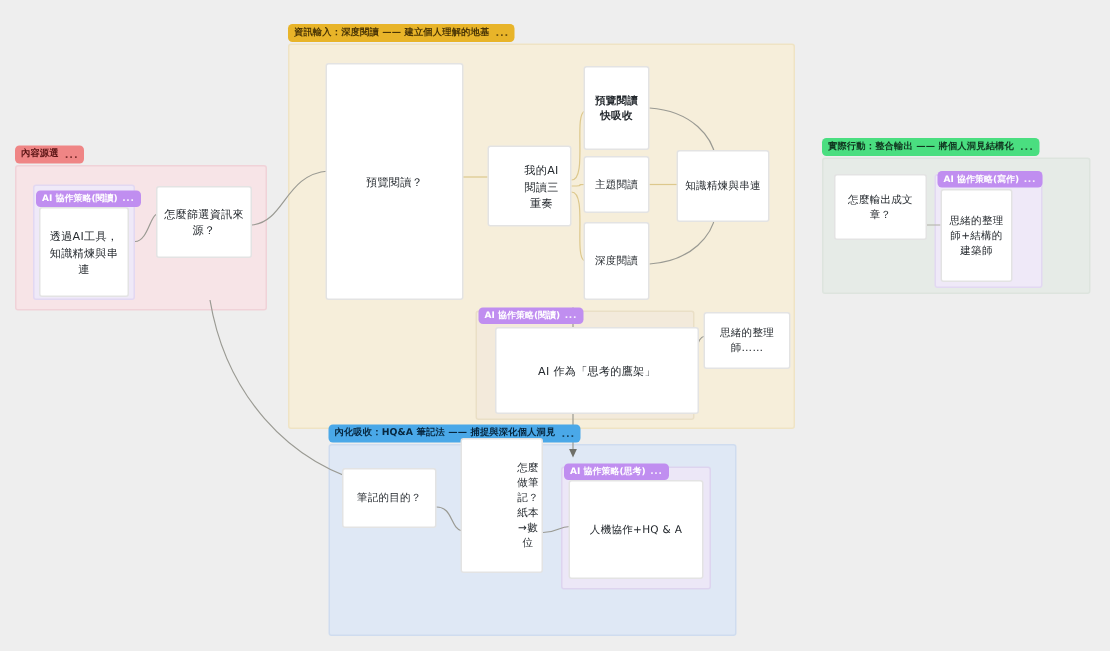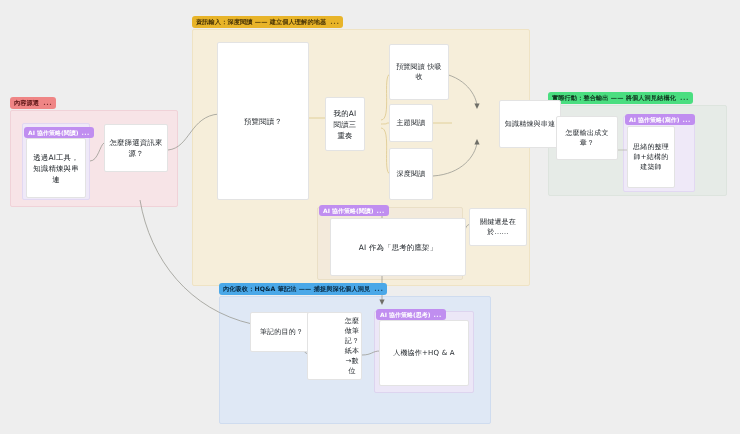--- a/index.html
+++ b/index.html
@@ -204,28 +204,28 @@
 
   <div class="tag" style="left:376px; top:309px;">
     <span>AI 協作策略(思考)</span>
     <span class="dots">...</span>
   </div>
 
   <div class="card" style="left:26px; top:138px; width:60px; height:60px;">透過AI工具，知識精煉與串連</div>
   <div class="card" style="left:104px; top:124px; width:64px; height:48px;text-align:center;">怎麼篩選資訊來源？</div>
 
   <div class="card" style="left:217px; top:42px; width:92px; height:158px;">預覽閱讀？</div>
-  <div class="card" style="left:325px; top:97px; width:40px; height:54px;">我的AI閱讀三重奏</div>
-  <div class="card small" style="left:389px; top:44px; width:60px; height:56px;">預覽閱讀 快吸收</div>
+  <div class="card" style="left:325px; top:97px; width:56px; height:54px;padding-left:20px;">我的AI閱讀三重奏</div>
+  <div class="card small" style="left:389px; top:44px; width:44px; height:56px;font-weight:bold;">預覽閱讀 快吸收</div>
   <div class="card small" style="left:389px; top:104px; width:44px; height:38px;text-align:center;">主題閱讀</div>
   <div class="card small" style="left:389px; top:148px; width:44px; height:52px;">深度閱讀</div>
-  <div class="card small" style="left:451px; top:100px; width:62px; height:48px;margin-left:48px;">知識精煉與串連</div>
+  <div class="card small" style="left:451px; top:100px; width:62px; height:48px;">知識精煉與串連</div>
   <div class="card" style="left:330px; top:218px; width:136px; height:58px;">AI 作為「思考的鷹架」</div>
-  <div class="card small" style="left:469px; top:208px; width:58px; height:38px;">關鍵還是在於……</div>
+  <div class="card small" style="left:469px; top:208px; width:58px; height:38px;">思緒的整理師……</div>
 
   <div class="card small" style="left:556px; top:116px; width:62px; height:44px;">怎麼輸出成文章？</div>
   <div class="card small" style="left:627px; top:126px; width:48px; height:62px;">思緒的整理師+結構的建築師</div>
 
-  <div class="card small" style="left:228px; top:312px; width:63px; height:40px;margin-left:22px;">筆記的目的？</div>
-  <div class="card small" style="left:307px; top:312px; width:55px; height:68px;padding-left:39px;">怎麼做筆記？紙本→數位</div>
+  <div class="card small" style="left:228px; top:312px; width:63px; height:40px;">筆記的目的？</div>
+  <div class="card small" style="left:307px; top:292px; width:55px; height:90px;padding-left:39px;">怎麼做筆記？紙本→數位</div>
   <div class="card small" style="left:379px; top:320px; width:90px; height:66px;">人機協作+HQ &amp; A</div>
 
 </div>
 
 </body></html>

